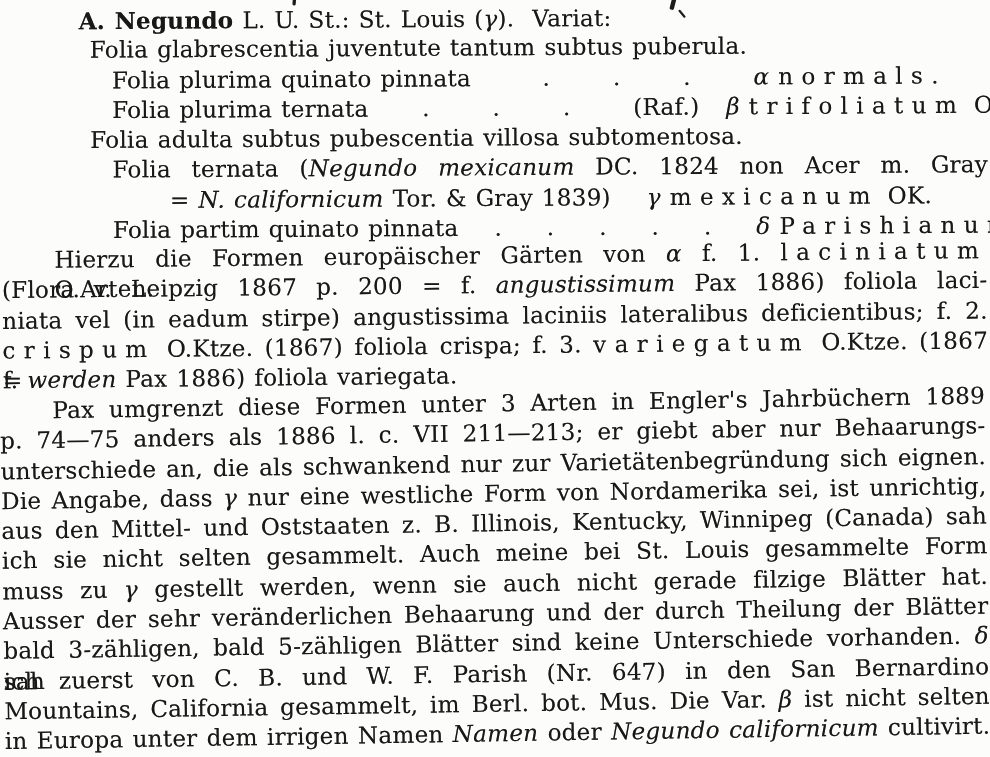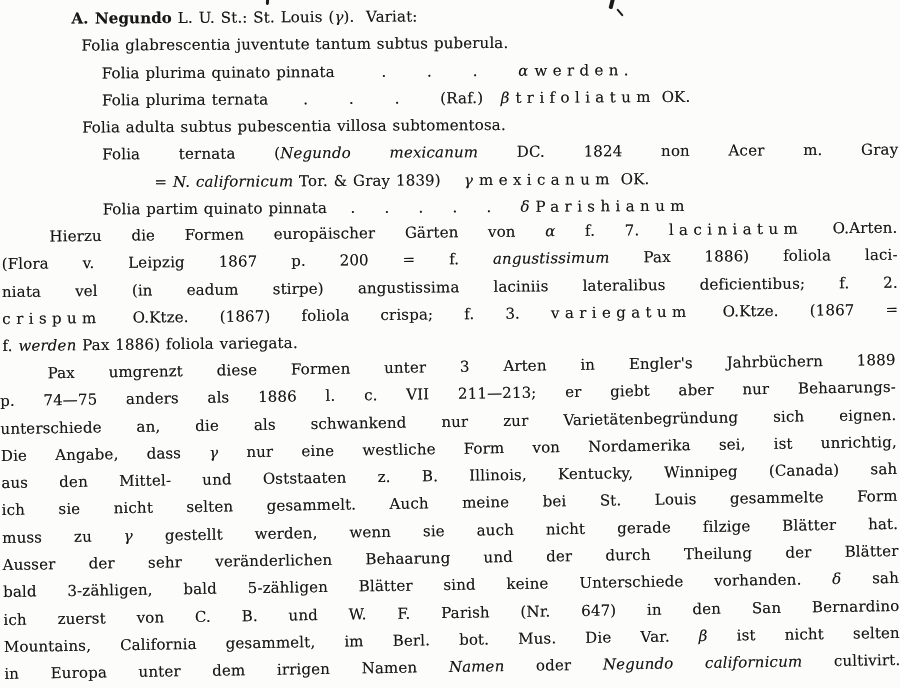--- a/index.html
+++ b/index.html
@@ -3,21 +3,21 @@
 <meta charset="utf-8">
 <style>
   html,body{margin:0;padding:0;background:#ffffff;}
   .page{
     position:relative;
     width:900px;height:688px;
     background:#fcfcfa;
     overflow:hidden;
     color:#181818;
     font-family:"DejaVu Serif","Liberation Serif",serif;
-    font-size:15px;
+    font-size:21px;
     letter-spacing:0.01em;
     word-spacing:0.06em;
     text-shadow:0 0 0.5px rgba(24,24,24,0.55);
   }
   .grp{position:relative;transform-origin:0 50%;padding-left:2px;padding-right:2px;}
   .grp-a{transform:rotate(-0.35deg);padding-top:6px;}
   .grp-b{transform:rotate(-0.6deg);}
   .grp-c{transform:rotate(-0.9deg);}
   .line{height:27.3px;line-height:27.3px;white-space:pre;}
   .line.just{white-space:normal;text-align:justify;text-align-last:justify;}
@@ -40,29 +40,29 @@
 <body>
 
 <div class="page">
   <div class="artifact art-top-speck"></div>
   <div class="artifact art-top-prime"></div>
   <div class="artifact art-variat-tick"></div>
 
   <div class="grp grp-a">
       <div class="line iA"><span class="b">A. Negundo</span><span> L. U. St.: St. Louis (</span><span class="gk">γ</span><span>).  Variat:</span></div>
       <div class="line iB"><span>Folia glabrescentia juventute tantum subtus puberula.</span></div>
-      <div class="line iC"><span>Folia plurima quinato pinnata</span><span>        .       .       .       </span><span class="gk">α</span><span> </span><span class="sp">werden.</span></div>
+      <div class="line iC"><span>Folia plurima quinato pinnata</span><span>        .       .       .       </span><span class="gk">α</span><span> </span><span class="sp">normals.</span></div>
       <div class="line iC"><span>Folia plurima ternata</span><span>      .       .       .       </span><span>(Raf.)   </span><span class="gk">β</span><span> </span><span class="sp">trifoliatum</span><span> OK.</span></div>
       <div class="line iB"><span>Folia adulta subtus pubescentia villosa subtomentosa.</span></div>
       <div class="line just iC"><span>Folia ternata (</span><span class="i">Negundo mexicanum</span><span> DC. 1824 non Acer m. Gray</span></div>
       <div class="line iD"><span>= </span><span class="i">N. californicum</span><span> Tor. &amp; Gray 1839)    </span><span class="gk">γ</span><span> </span><span class="sp">mexicanum</span><span> OK.</span></div>
       <div class="line iC"><span>Folia partim quinato pinnata</span><span>    .     .     .     .     .     </span><span class="gk">δ</span><span> </span><span class="sp">Parishianum</span></div>
     </div>
   <div class="grp grp-b">
-      <div class="line just iP"><span>Hierzu die Formen europäischer Gärten von </span><span class="gk">α</span><span> f. 7. </span><span class="sp">laciniatum</span><span> O.Arten.</span></div>
+      <div class="line just iP"><span>Hierzu die Formen europäischer Gärten von </span><span class="gk">α</span><span> f. 1. </span><span class="sp">laciniatum</span><span> O.Arten.</span></div>
       <div class="line just"><span>(Flora v. Leipzig 1867 p. 200 = f. </span><span class="i">angustissimum</span><span> Pax 1886) foliola laci-</span></div>
       <div class="line just"><span>niata vel (in eadum stirpe) angustissima laciniis lateralibus deficientibus; f. 2.</span></div>
       <div class="line just"><span class="sp">crispum</span><span> O.Ktze. (1867) foliola crispa; f. 3. </span><span class="sp">variegatum</span><span> O.Ktze. (1867 =</span></div>
       <div class="line"><span>f. </span><span class="i">werden</span><span> Pax 1886) foliola variegata.</span></div>
     </div>
   <div class="grp grp-c">
       <div class="line just iP"><span>Pax umgrenzt diese Formen unter 3 Arten in Engler's Jahrbüchern 1889</span></div>
       <div class="line just"><span>p. 74—75 anders als 1886 l. c. VII 211—213; er giebt aber nur Behaarungs-</span></div>
       <div class="line just"><span>unterschiede an, die als schwankend nur zur Varietätenbegründung sich eignen.</span></div>
       <div class="line just"><span>Die Angabe, dass </span><span class="gk">γ</span><span> nur eine westliche Form von Nordamerika sei, ist unrichtig,</span></div>

